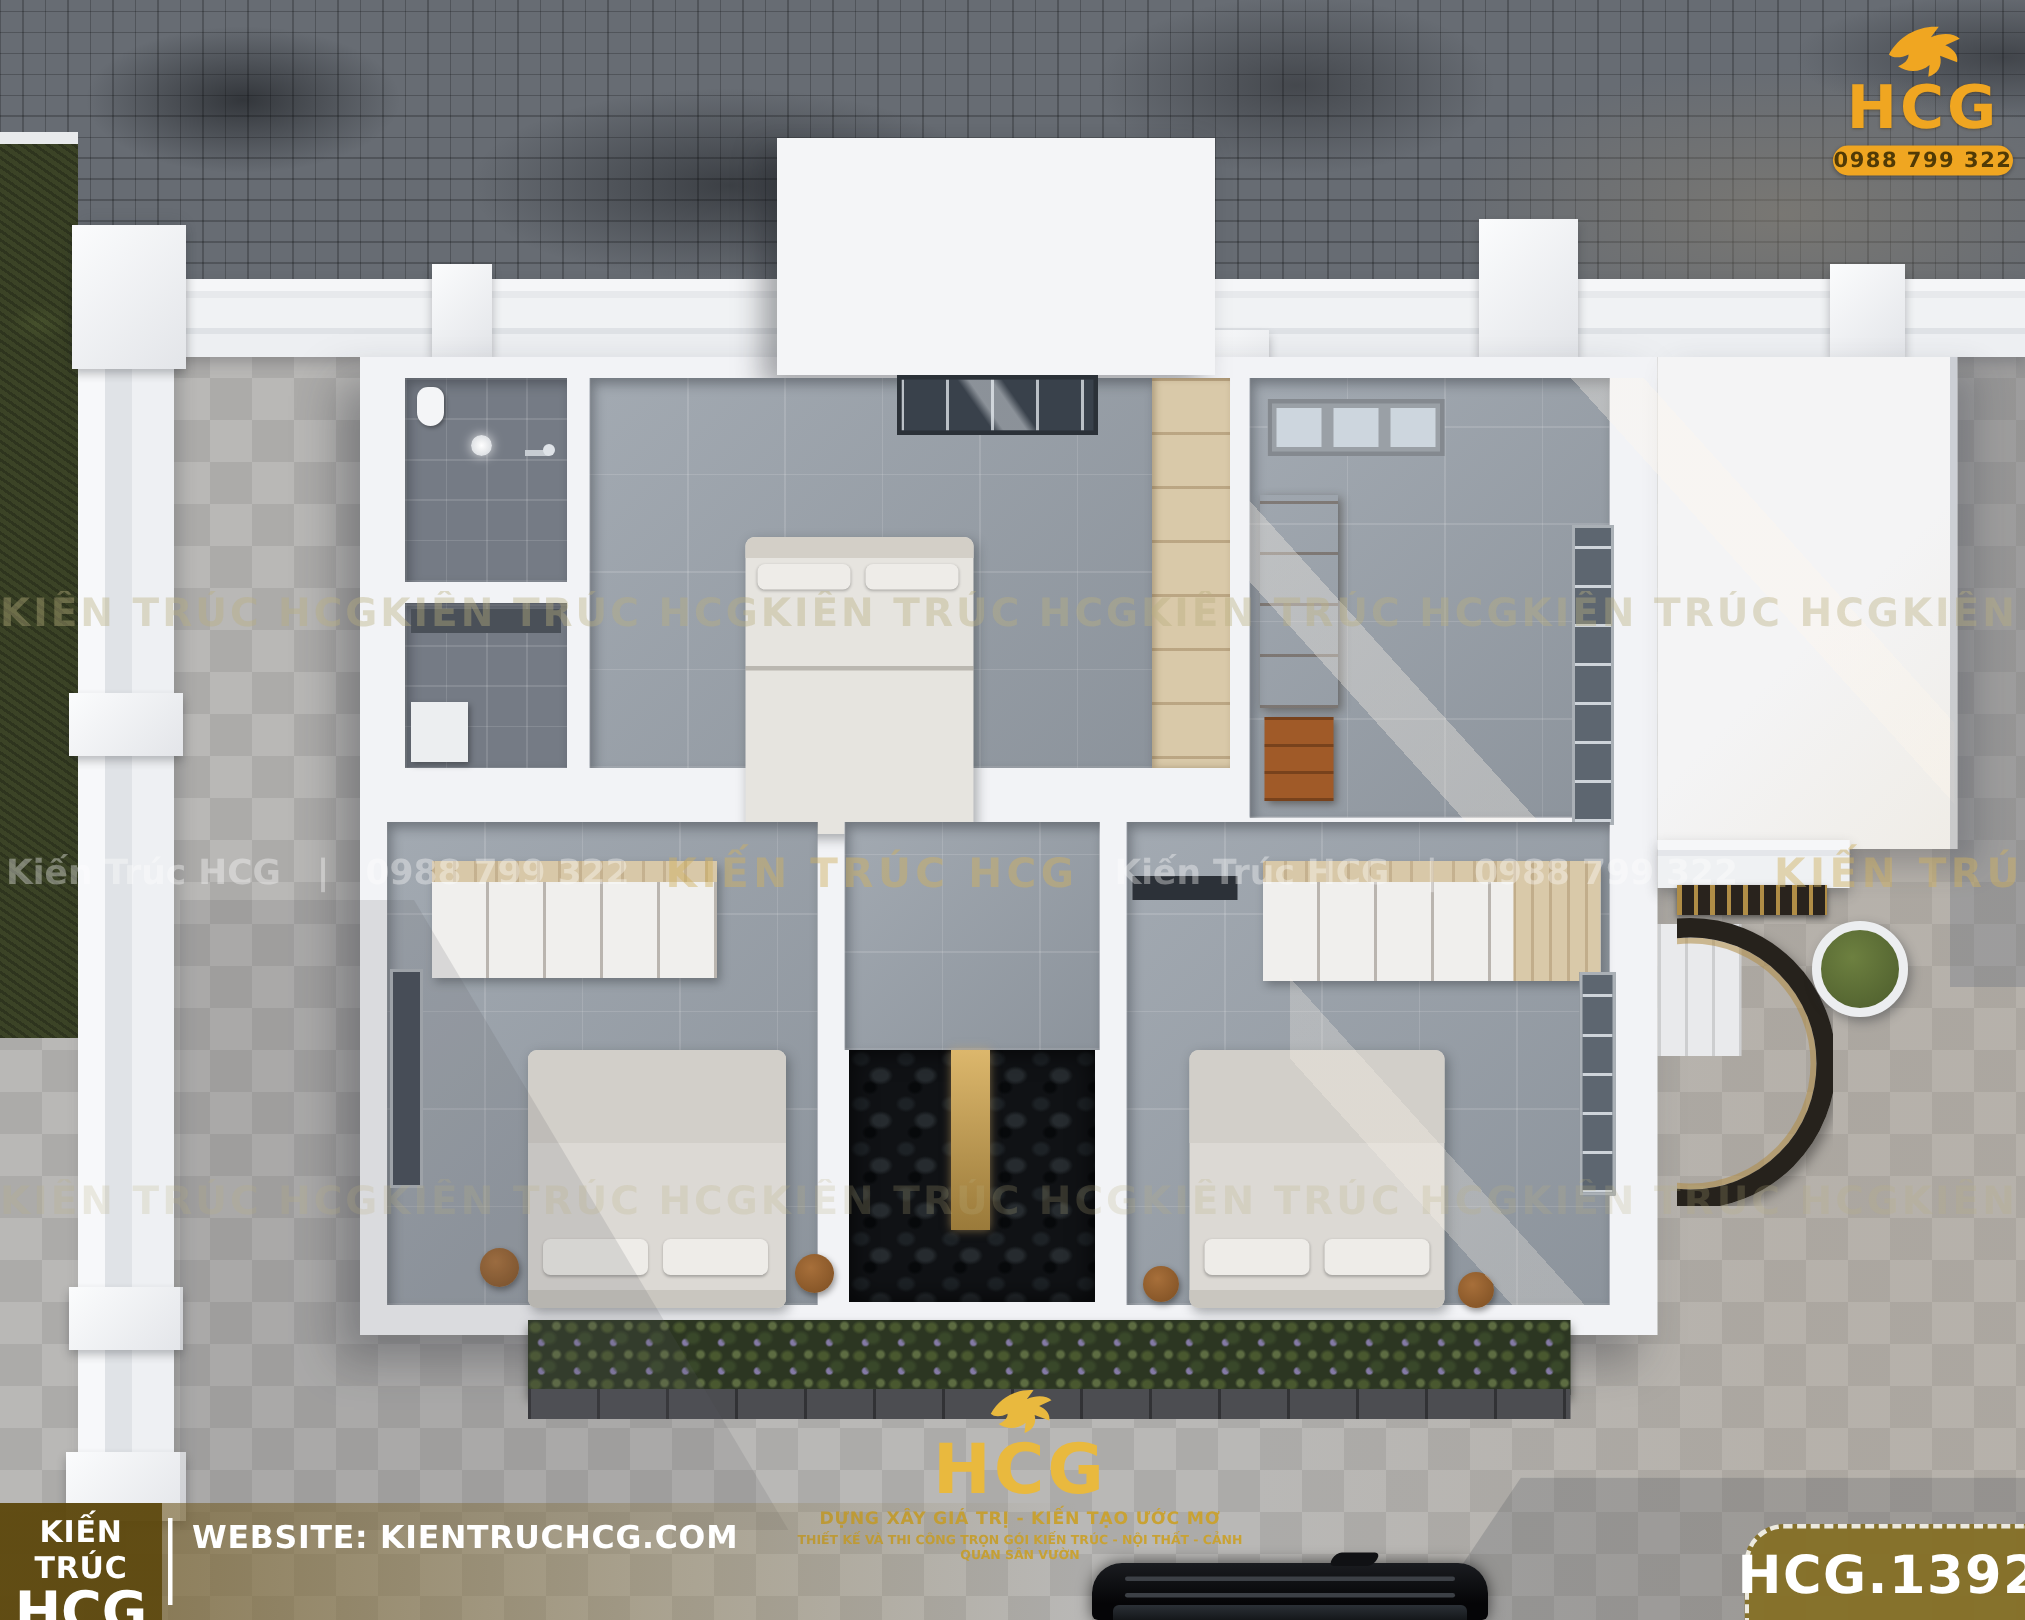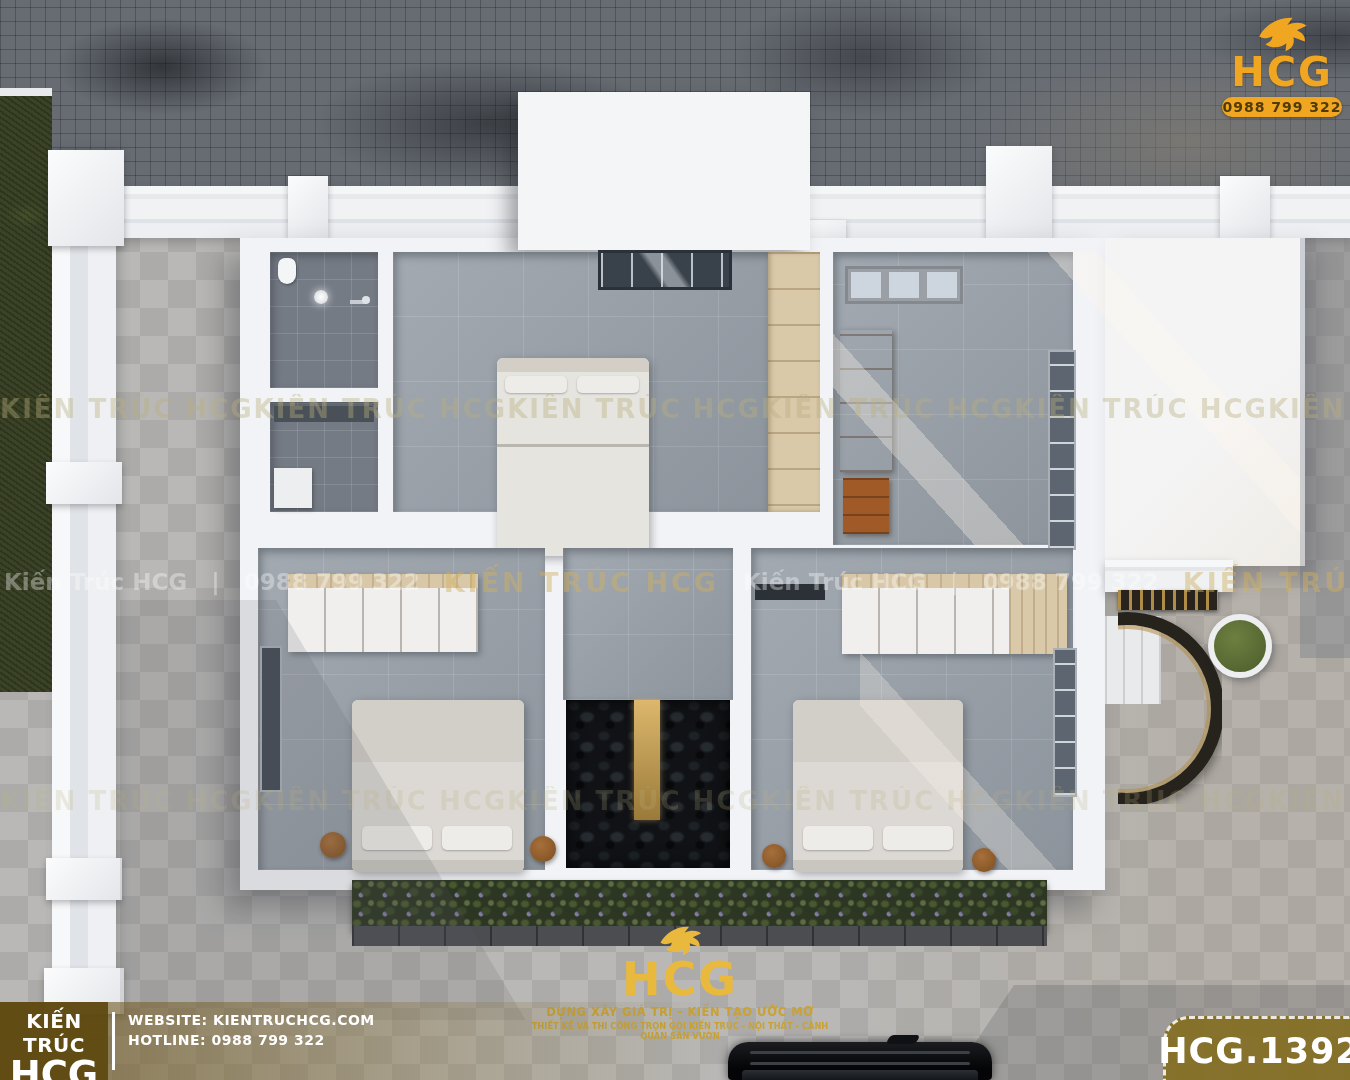--- a/index.html
+++ b/index.html
@@ -131,21 +131,21 @@
   .logo-bc .slogan2{margin-top:2px;font-size:8.3px;font-weight:700;color:#C9A233;}
   .bird{display:block;margin:0 auto;}
   
   .footer{left:0;top:1002px;width:760px;height:78px;
     background:linear-gradient(90deg, rgba(94,73,15,.97) 0 108px, rgba(116,93,38,.62) 108px, rgba(140,120,70,.34) 440px, rgba(150,132,84,0) 720px);}
   .footer .brand-box{position:absolute;left:0;top:0;width:108px;height:66px;text-align:center;color:#fff;}
   .footer .b1{margin-top:7px;font-size:20px;font-weight:800;letter-spacing:.5px;}
   .footer .b2{font-size:37px;font-weight:900;line-height:.95;}
   .footer .divider{position:absolute;left:112px;top:10px;width:3px;height:58px;background:#fff;}
   .footer .info{position:absolute;left:128px;top:8px;color:#fff;}
-  .footer .line{font-size:14px;font-weight:800;letter-spacing:.5px;line-height:1.45;}
+  .footer .line{font-size:21px;font-weight:800;letter-spacing:.5px;line-height:1.45;}
   .badge{left:1163px;top:1016px;width:187px;height:64px;background:rgba(133,112,38,.95);
     border-top:3px dashed rgba(255,255,255,.85);border-left:3px dashed rgba(255,255,255,.85);
     border-top-left-radius:26px;display:flex;align-items:center;justify-content:center;}
   .badge span{font-size:35px;font-weight:800;letter-spacing:1px;color:#fff;}
 </style>
 </head>
 <body>
 
 <div id="stage">
 
@@ -303,21 +303,20 @@
   </div>
 
   <div class="abs footer">
     <div class="brand-box">
       <div class="b1">KIẾN TRÚC</div>
       <div class="b2">HCG</div>
     </div>
     <div class="divider"></div>
     <div class="info">
       <div class="line">WEBSITE: KIENTRUCHCG.COM</div>
-      <div class="line">HOTLINE: 0988 799 322</div>
     </div>
   </div>
 
   <div class="abs badge">
     <span>HCG.1392</span>
   </div>
 
 </div>
 
 </body></html>

